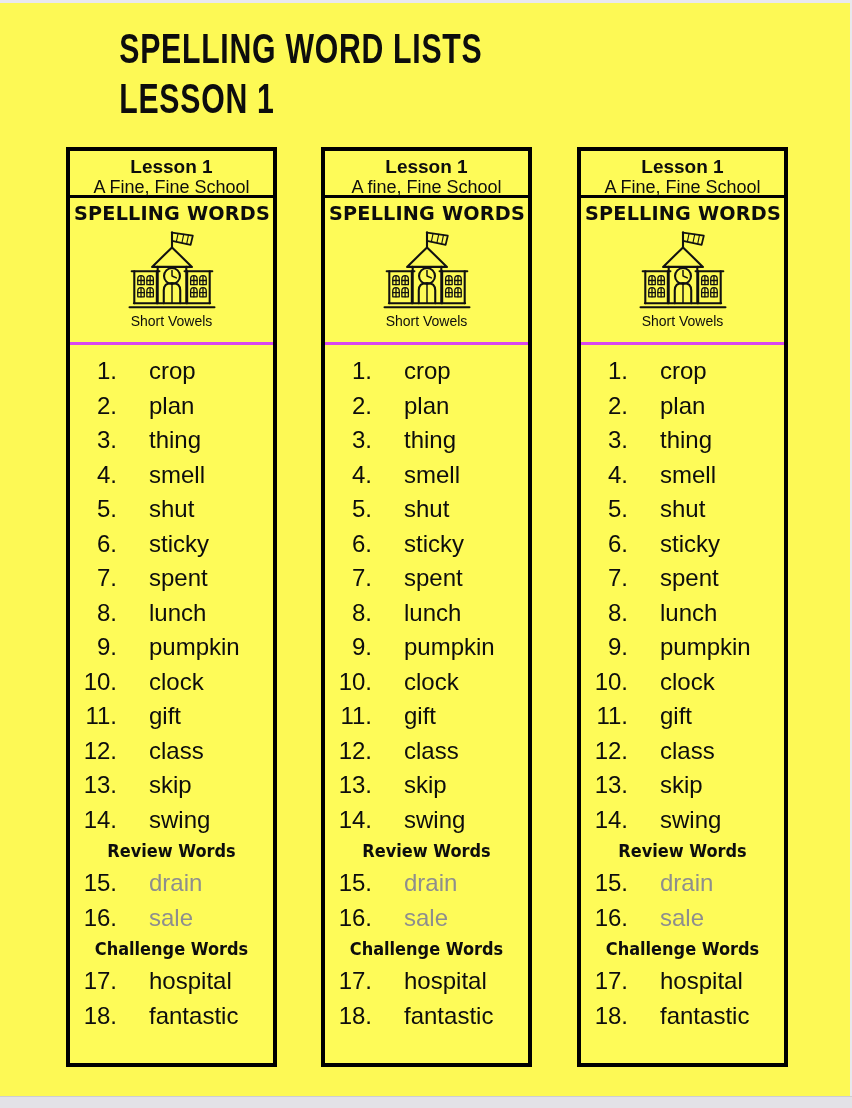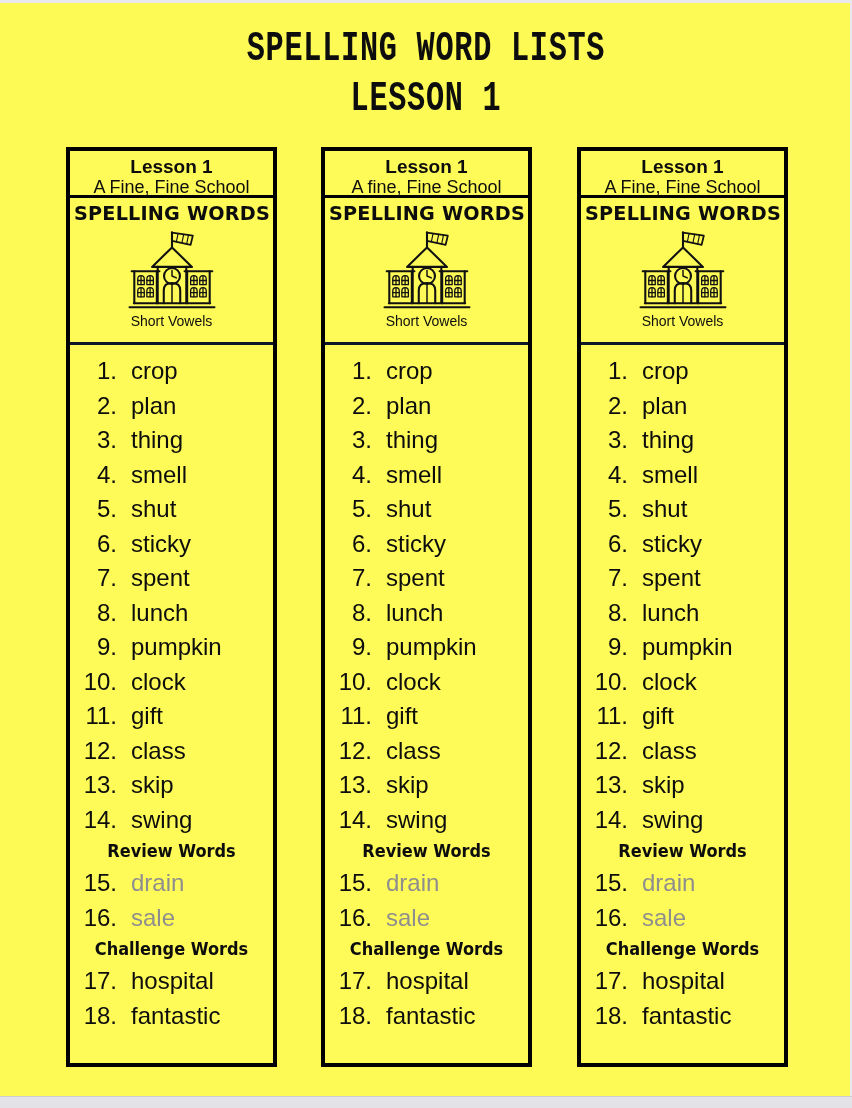--- a/index.html
+++ b/index.html
@@ -16,53 +16,53 @@
     background:#E9E8EE;
     overflow:hidden;
   }
   .page{
     position:absolute;left:0;top:3px;right:2px;bottom:12px;
     background:var(--page-yellow);
   }
   .edge-top{position:absolute;left:0;top:0;width:100%;height:3px;background:#E9E8EE}
   .edge-bottom{position:absolute;left:0;bottom:0;width:100%;height:12px;background:#E3E2E7;border-top:1px solid #CDCDD2}
   .title{
-    position:absolute;top:24px;left:0;width:852px;text-align:center;
-    font-family:Liberation Mono, monospace;font-weight:800;color:var(--ink);
+    position:absolute;top:24px;left:0;width:852px;
+    font-family:Liberation Sans, sans-serif;font-weight:800;color:var(--ink);
   }
   .title .line{
     font-size:42px;line-height:50px;letter-spacing:1px;
     transform:scaleX(0.72);transform-origin:50% 50%;
     white-space:nowrap;
   }
   .card{
     position:absolute;top:147px;width:211px;height:920px;
     background:var(--card-yellow);
     border:4px solid #000;
   }
   .card-1{left:66px}.card-2{left:321px}.card-3{left:577px}
   .card-top{
     text-align:center;height:47px;border-bottom:3px solid #000;padding-top:5px;
   }
   .lesson-title{font-size:19px;font-weight:bold;line-height:22px;color:var(--ink)}
   .lesson-subtitle{font-size:18px;line-height:19px;color:var(--ink)}
   .card-mid{
-    text-align:center;height:147px;border-bottom:3px solid #0f172a;padding-top:3px;
+    text-align:center;height:147px;border-bottom:3px solid #d946ef;padding-top:3px;
   }
   .spelling-words{
     font-family:"DejaVu Sans",sans-serif;font-weight:800;font-size:20px;
     line-height:25px;letter-spacing:0.2px;color:var(--ink);
     transform:scaleX(0.96);transform-origin:50% 50%;white-space:nowrap;
   }
   svg.school{display:block;margin:1px auto 0;width:104px;height:85px}
   .unit-label{font-size:14px;line-height:19px;color:var(--ink)}
   .card-list{padding-top:9px}
   .row{display:flex;align-items:center;height:34.5px;font-size:24px;color:var(--ink)}
   .row .num{flex:none;width:47px;text-align:right}
-  .row .word{margin-left:14px;white-space:nowrap}
+  .row .word{margin-left:32px;white-space:nowrap}
   .word.gray{color:var(--gray-word);font-weight:normal}
   .word.boldw{font-weight:normal}
   .sec{
     text-align:center;font-family:"DejaVu Sans",sans-serif;font-weight:800;
     font-size:17px;height:29px;line-height:29px;color:var(--ink);
     transform:scaleX(0.95);transform-origin:50% 50%;white-space:nowrap;
   }
   .defs-holder{position:absolute;width:0;height:0;overflow:hidden}
 </style>
 </head>

